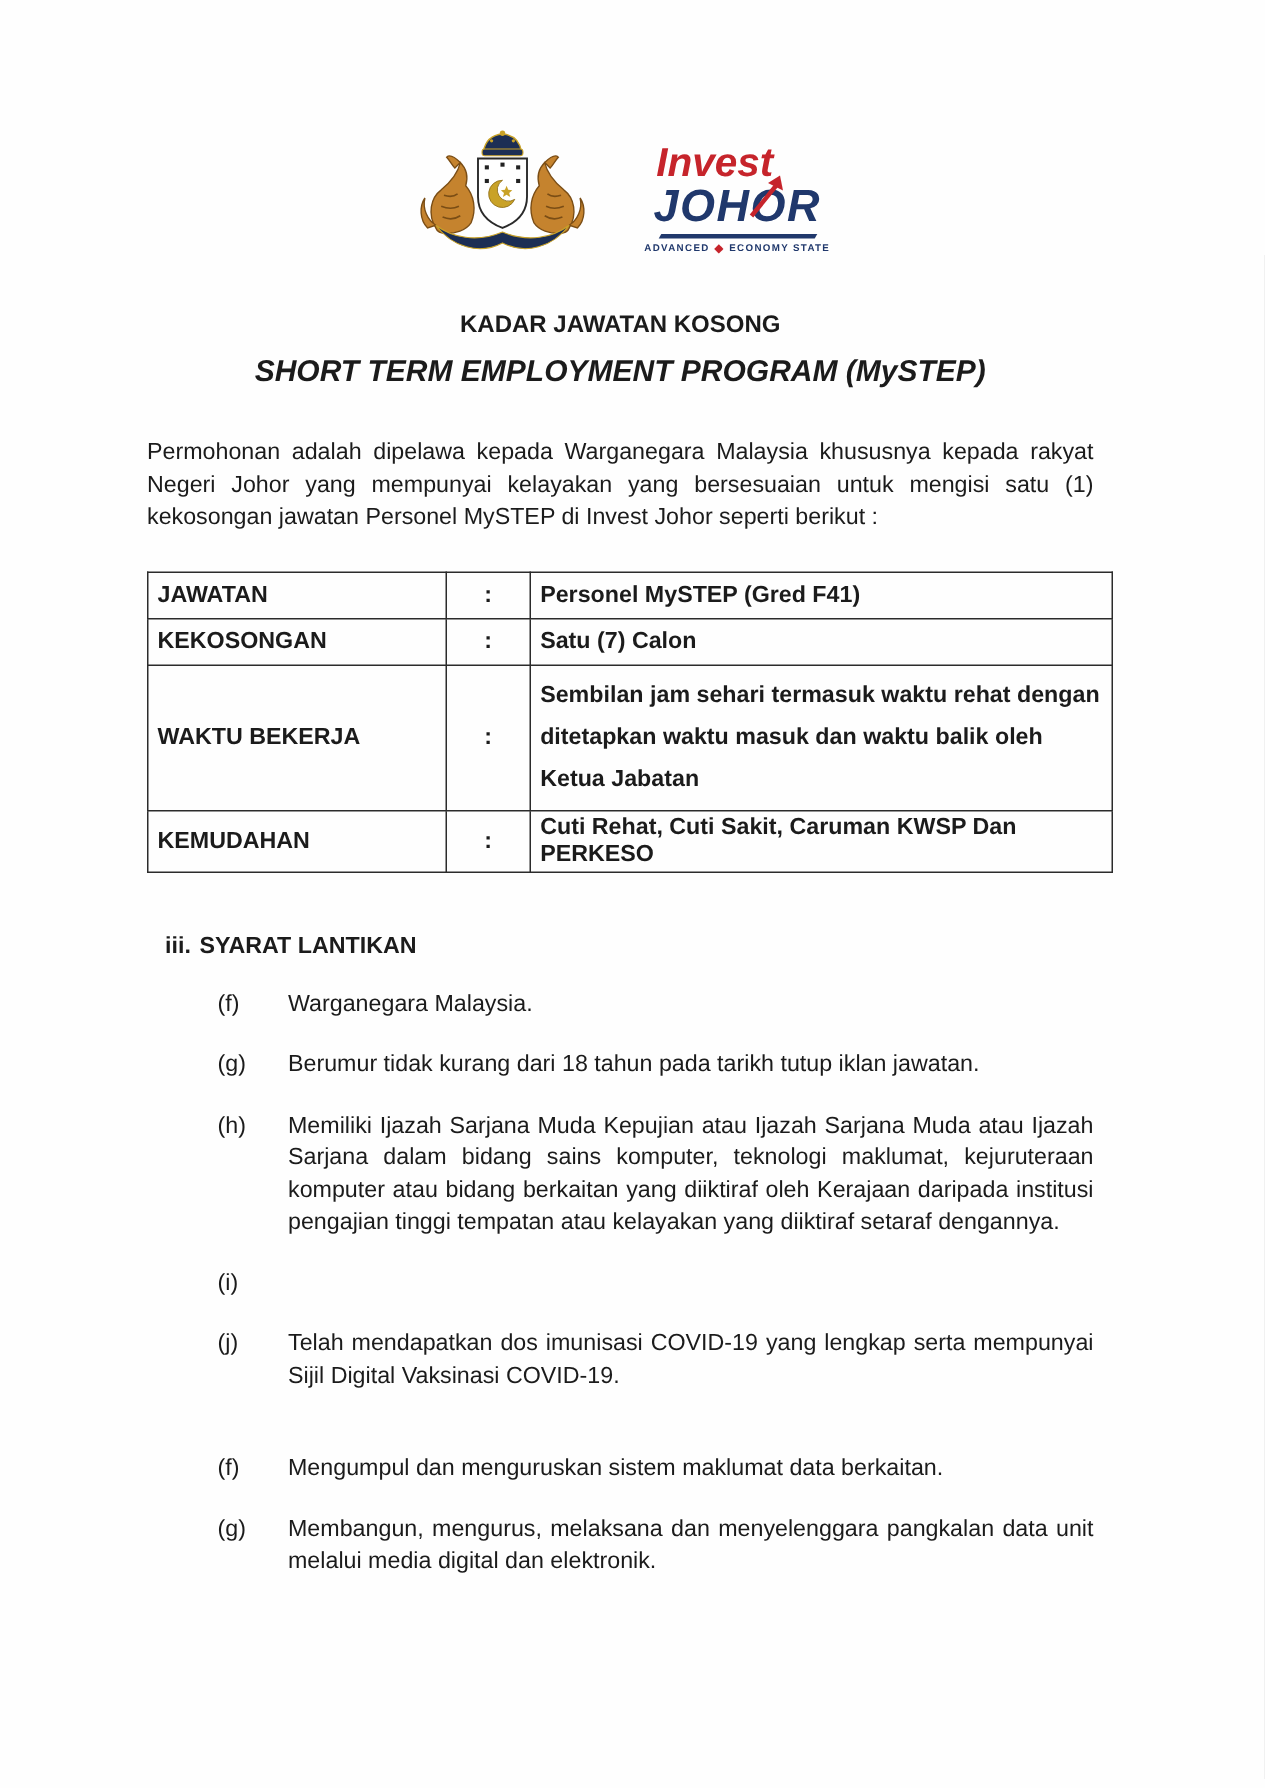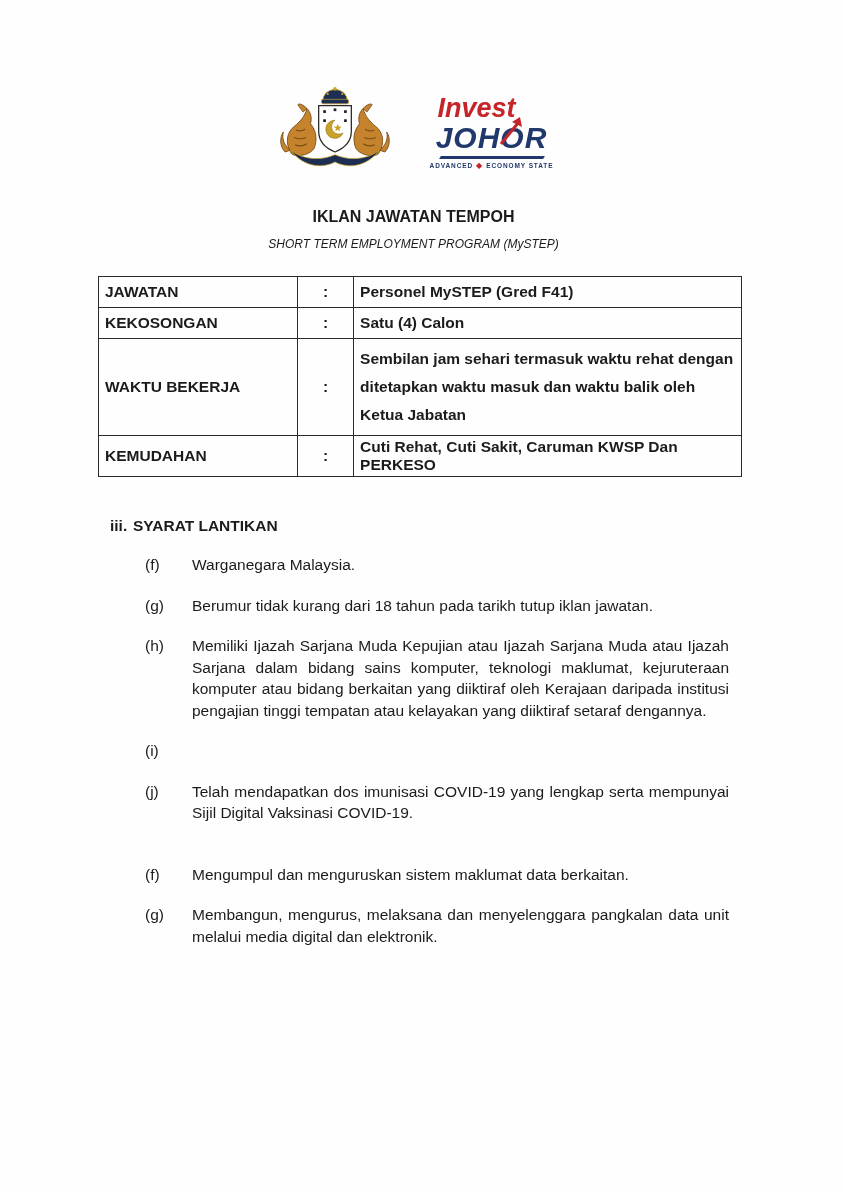--- a/index.html
+++ b/index.html
@@ -32,21 +32,21 @@
   .johor-o{position:relative;display:inline-block;}
   .johor-o svg{position:absolute;left:-3px;top:-7px;}
   .swoosh{width:104px;height:3px;margin-top:3px;transform:skewX(-30deg);}
   .tagline{
     display:flex;align-items:center;gap:3px;margin-top:4px;
     font-size:6.5px;font-weight:bold;letter-spacing:0.9px;white-space:nowrap;
   }
   .diamond{font-size:8px;line-height:6px;}
   
   .title{ text-align:center;font-size:16px;font-weight:bold;margin:0 0 11px 0;}
-  .subtitle{text-align:center;font-size:12px;font-weight:normal;font-style:italic;margin:0 0 0 0;}
+  .subtitle{text-align:center;font-size:20px;font-weight:bold;font-style:italic;margin:0 0 0 0;}
   
   .intro{
     margin-top:31px;font-size:15.5px;line-height:21.5px;
     text-align:justify;
   }
   
   table.details{
     margin-top:25px;border-collapse:collapse;width:644px;
     font-size:15.5px;font-weight:bold;
   }
@@ -132,35 +132,36 @@
       </span>
       <div class="swoosh" style="background:#20386c"></div>
       <div class="tagline" style="color:#20386c">
         <span>ADVANCED</span>
         <span class="diamond" style="color:#c6242b">◆</span>
         <span>ECONOMY STATE</span>
       </div>
     </div>
   </div>
 
-  <h1 class="title">IKLAN JAWATAN TEMPOH</h1>
+  <h1 class="title">KADAR JAWATAN KOSONG</h1>
   <h2 class="subtitle">SHORT TERM EMPLOYMENT PROGRAM (MySTEP)</h2>
 
+  <p class="intro">Permohonan adalah dipelawa kepada Warganegara Malaysia khususnya kepada rakyat Negeri Johor yang mempunyai kelayakan yang bersesuaian untuk mengisi satu (1) kekosongan jawatan Personel MySTEP di Invest Johor seperti berikut :</p>
 
   <table class="details">
     <tbody>
       <tr>
         <td class="c-label">JAWATAN</td>
         <td class="c-sep">:</td>
         <td class="c-value">Personel MySTEP (Gred F41)</td>
       </tr>
       <tr>
         <td class="c-label">KEKOSONGAN</td>
         <td class="c-sep">:</td>
-        <td class="c-value">Satu (4) Calon</td>
+        <td class="c-value">Satu (7) Calon</td>
       </tr>
       <tr class="tall">
         <td class="c-label">WAKTU BEKERJA</td>
         <td class="c-sep">:</td>
         <td class="c-value">Sembilan jam sehari termasuk waktu rehat dengan ditetapkan waktu masuk dan waktu balik oleh Ketua Jabatan</td>
       </tr>
       <tr>
         <td class="c-label">KEMUDAHAN</td>
         <td class="c-sep">:</td>
         <td class="c-value">Cuti Rehat, Cuti Sakit, Caruman KWSP Dan PERKESO</td>

